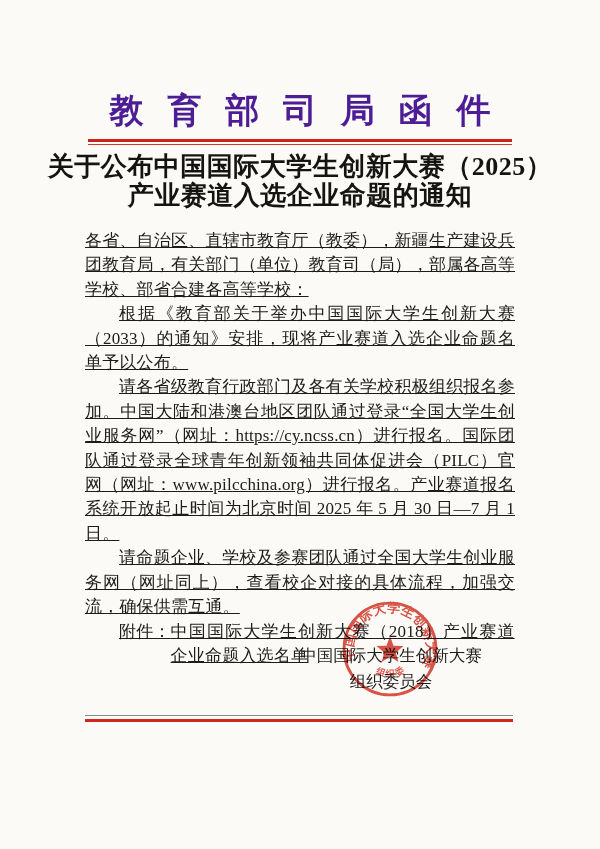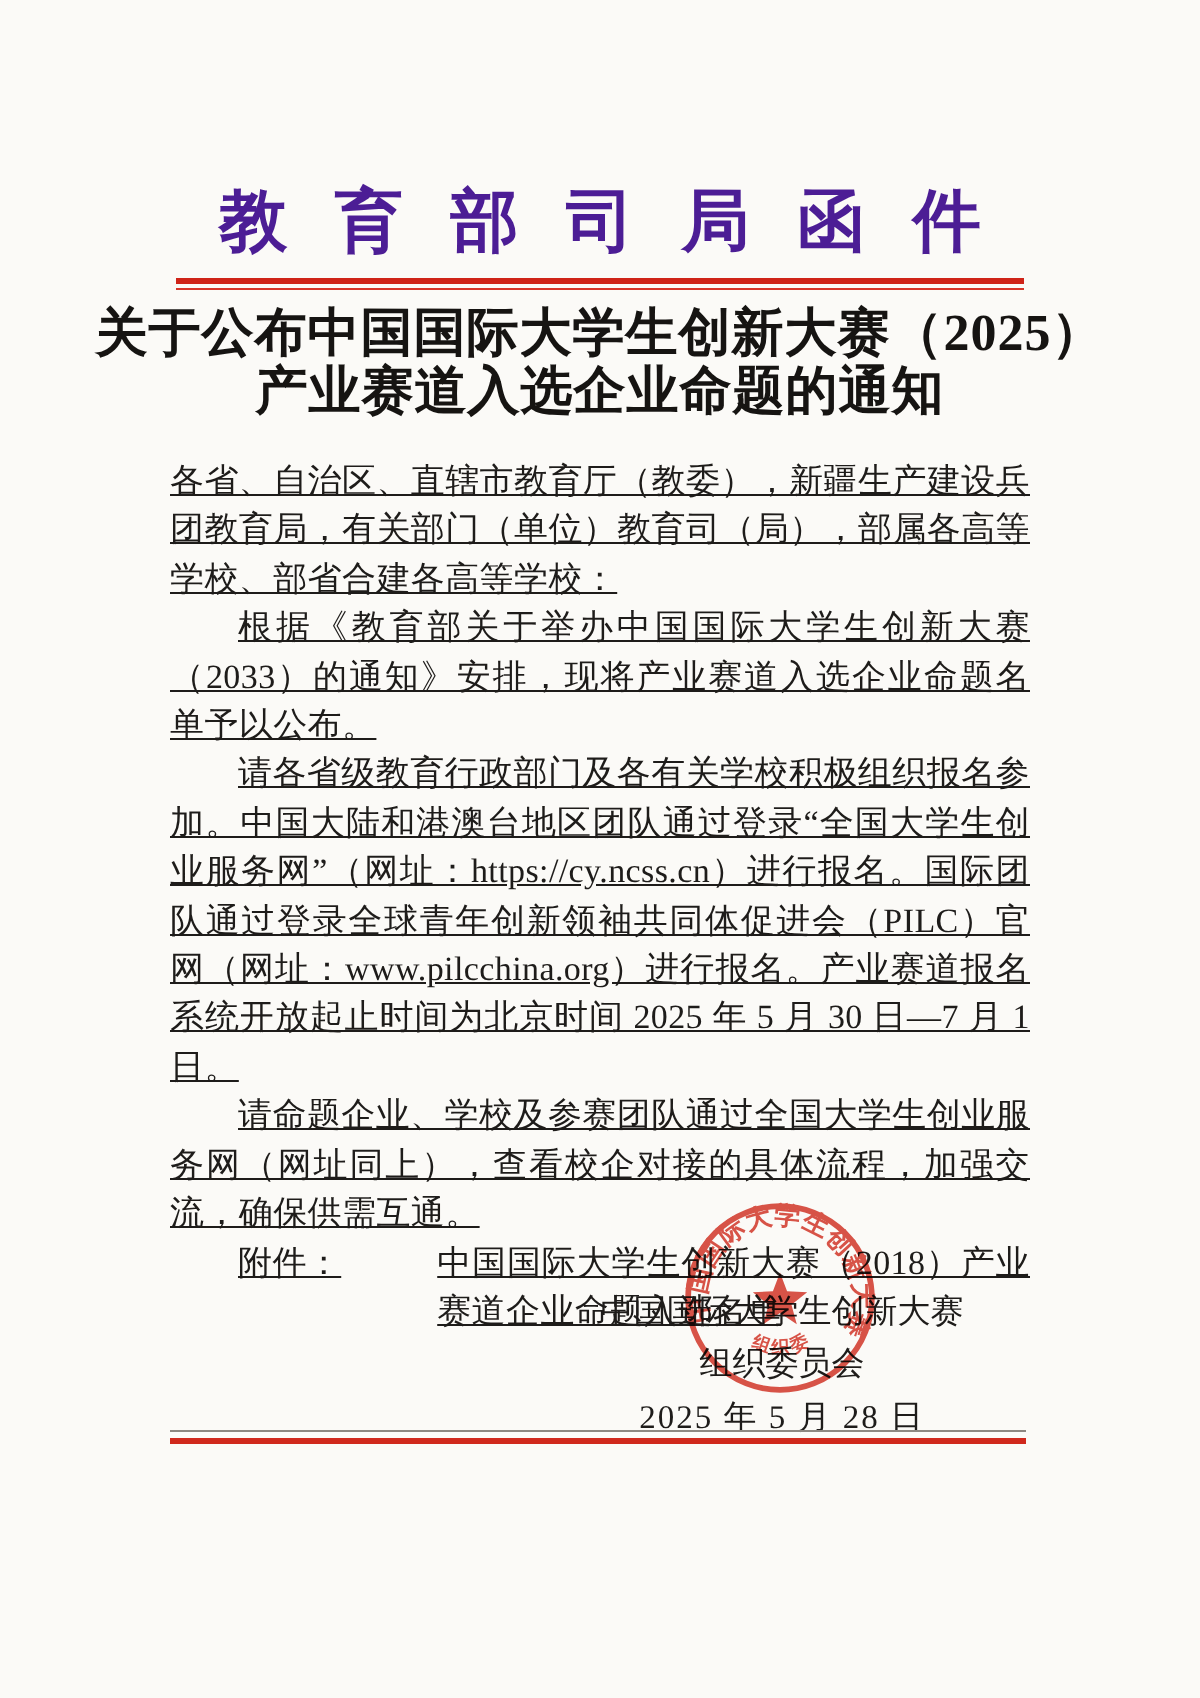--- a/index.html
+++ b/index.html
@@ -53,21 +53,20 @@
     line-height:24.4px;
     text-align:justify;
     letter-spacing:0.2px;
     text-decoration:underline;
   }
   .body-text p{margin:0;}
   .indent{text-indent:2em;}
   .attachment{
     display:flex;
     margin-left:2em;
-    gap:48px;
   }
   .attachment .att-label{white-space:nowrap;flex:0 0 auto;}
   .attachment .att-text{flex:0 1 auto;max-width:344px;}
   
   .signature{
     position:absolute;
     top:643px;left:280px;width:222px;
     text-align:center;
     font-size:16.5px;
     line-height:26px;
@@ -116,21 +115,20 @@
     <p class="indent">请命题企业、学校及参赛团队通过全国大学生创业服务网（网址同上），查看校企对接的具体流程，加强交流，确保供需互通。</p>
     <div class="attachment">
       <span class="att-label">附件：</span>
       <span class="att-text">中国国际大学生创新大赛（2018）产业赛道企业命题入选名单</span>
     </div>
   </div>
 
   <div class="signature">
     <div>中国国际大学生创新大赛</div>
     <div>组织委员会</div>
-    <div class="sig-date">2025 年 5 月 28 日</div>
   </div>
 
   <svg class="seal" viewBox="0 0 96 96" xmlns="http://www.w3.org/2000/svg" aria-hidden="true">
     <defs>
       <path id="sealTopArc" d="M 14.2,60.3 A 36,36 0 1 1 81.8,60.3" fill="none"></path>
       <path id="sealBottomArc" d="M 32.5,70.1 A 27,27 0 0 0 63.5,70.1" fill="none"></path>
     </defs>
     <circle cx="48" cy="48" r="45" fill="none" stroke="#d63c2f" stroke-width="2.8"></circle>
     <path fill="#d63c2f" d="M48,35.5 L51.47,44.73 L61.31,45.17 L53.61,51.32 L56.23,60.83 L48,55.4 L39.77,60.83 L42.39,51.32 L34.69,45.17 L44.53,44.73 Z"></path>
     <text font-size="12.6" fill="#d63c2f" font-weight="bold" font-family="Liberation Serif, DejaVu Serif, serif" letter-spacing="0.4">

